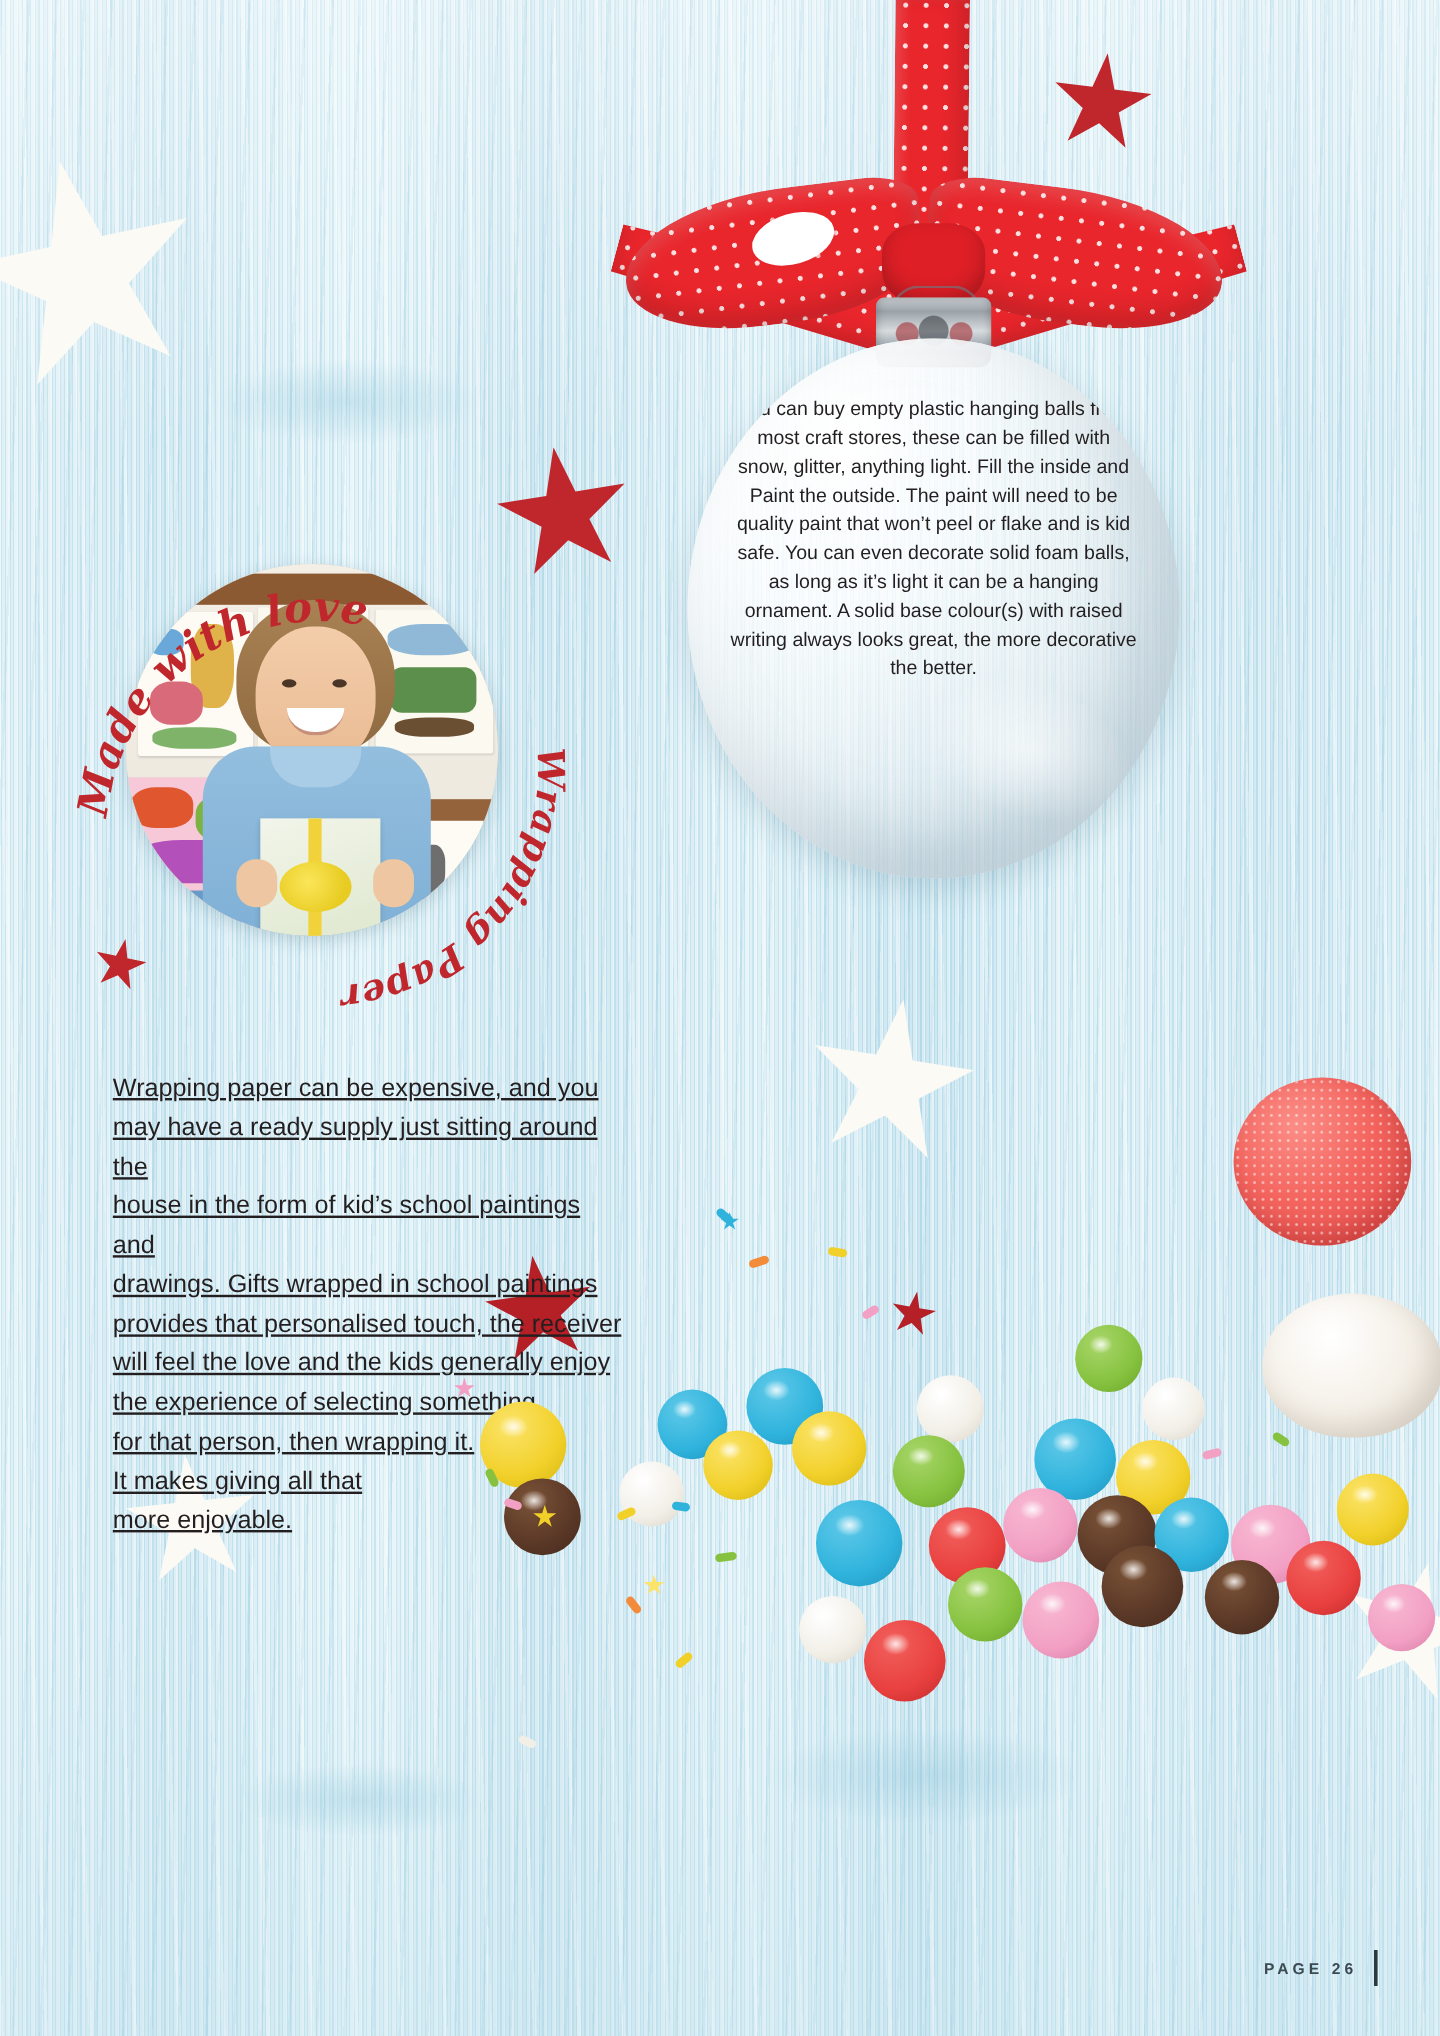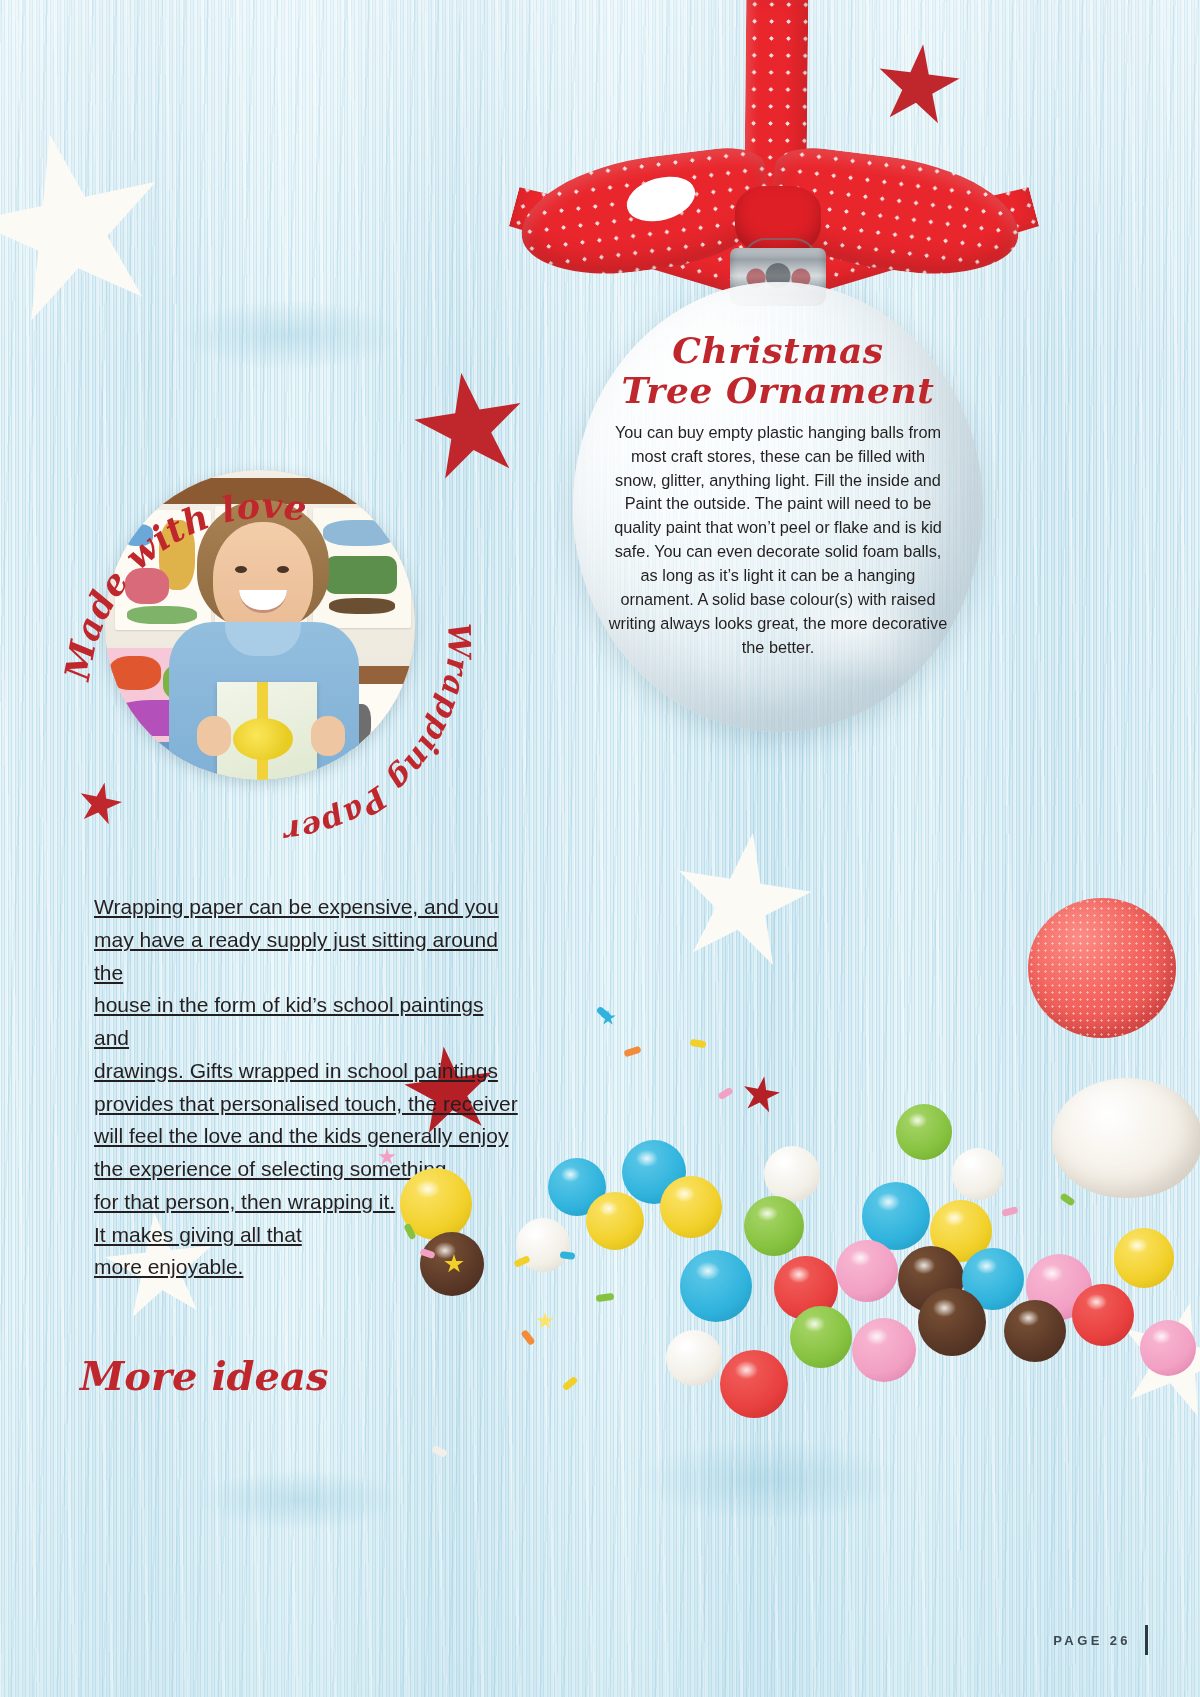--- a/index.html
+++ b/index.html
@@ -318,24 +318,20 @@
   <div class="bow-hole"></div>
   <div class="bow-knot dots"></div>
 
   <div class="orn-wire"></div>
   <div class="orn-cap"></div>
 
   <div class="ornament">
     <div class="orn-gloss"></div>
     <div class="orn-gloss2"></div>
     <div class="orn-content">
-      <h2 class="orn-title">
-        <span>Christmas</span>
-        <span class="l2">Tree Ornament</span>
-      </h2>
       <p class="orn-body">You can buy empty plastic hanging balls from most craft stores, these can be filled with snow, glitter, anything light. Fill the inside and Paint the outside. The paint will need to be quality paint that won’t peel or flake and is kid safe. You can even decorate solid foam balls, as long as it’s light it can be a hanging ornament. A solid base colour(s) with raised writing always looks great, the more decorative the better.</p>
     </div>
   </div>
 
   <div class="photo-wrap">
     <div class="photo">
       <div class="ph-wall"></div>
       <div class="ph-beam t"></div>
       <div class="ph-art a1">
         <div class="scrib" style="position:absolute;left:8px;top:14px;width:30px;height:22px;background:#69a8d8;"></div>
@@ -451,20 +447,19 @@
   <div class="sprinkle" style="left:562px;top:1380px;width:16px;height:7px;background:#f2d02a;transform:rotate(-40deg);"></div>
   <div class="sprinkle" style="left:432px;top:1448px;width:15px;height:7px;background:#f2efe7;transform:rotate(26deg);"></div>
   <div class="sprinkle" style="left:1002px;top:1208px;width:16px;height:7px;background:#f2a0c4;transform:rotate(-14deg);"></div>
   <div class="sprinkle" style="left:1060px;top:1196px;width:15px;height:7px;background:#86c23f;transform:rotate(34deg);"></div>
   <div class="star white" style="left:378px;top:1148px;width:18px;height:18px;background:#f2a0c4;"></div>
   <div class="star white" style="left:444px;top:1254px;width:20px;height:20px;background:#f2d02a;"></div>
   <div class="star white" style="left:536px;top:1312px;width:18px;height:18px;background:#fbe469;"></div>
   <div class="star white" style="left:600px;top:1010px;width:16px;height:16px;background:#2fb3dd;"></div>
 
   <div class="more-ideas">
-    <span>More ideas</span>
   </div>
 
   <div class="page-num">
     <span class="pn-text">PAGE 26</span>
     <span class="pn-rule"></span>
   </div>
 </div>
 
 </body></html>

